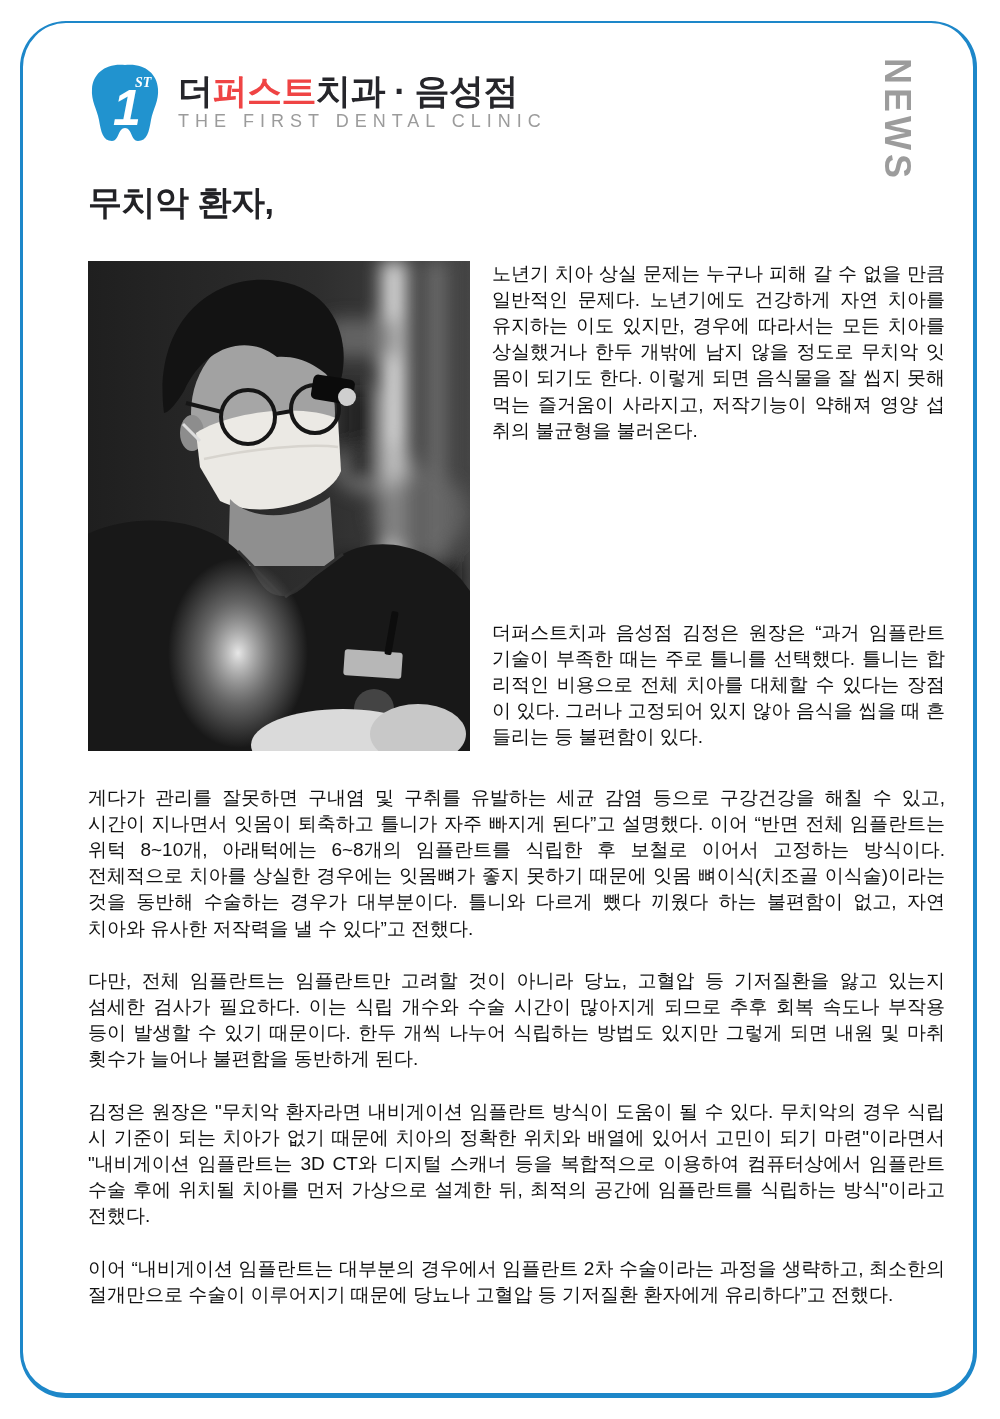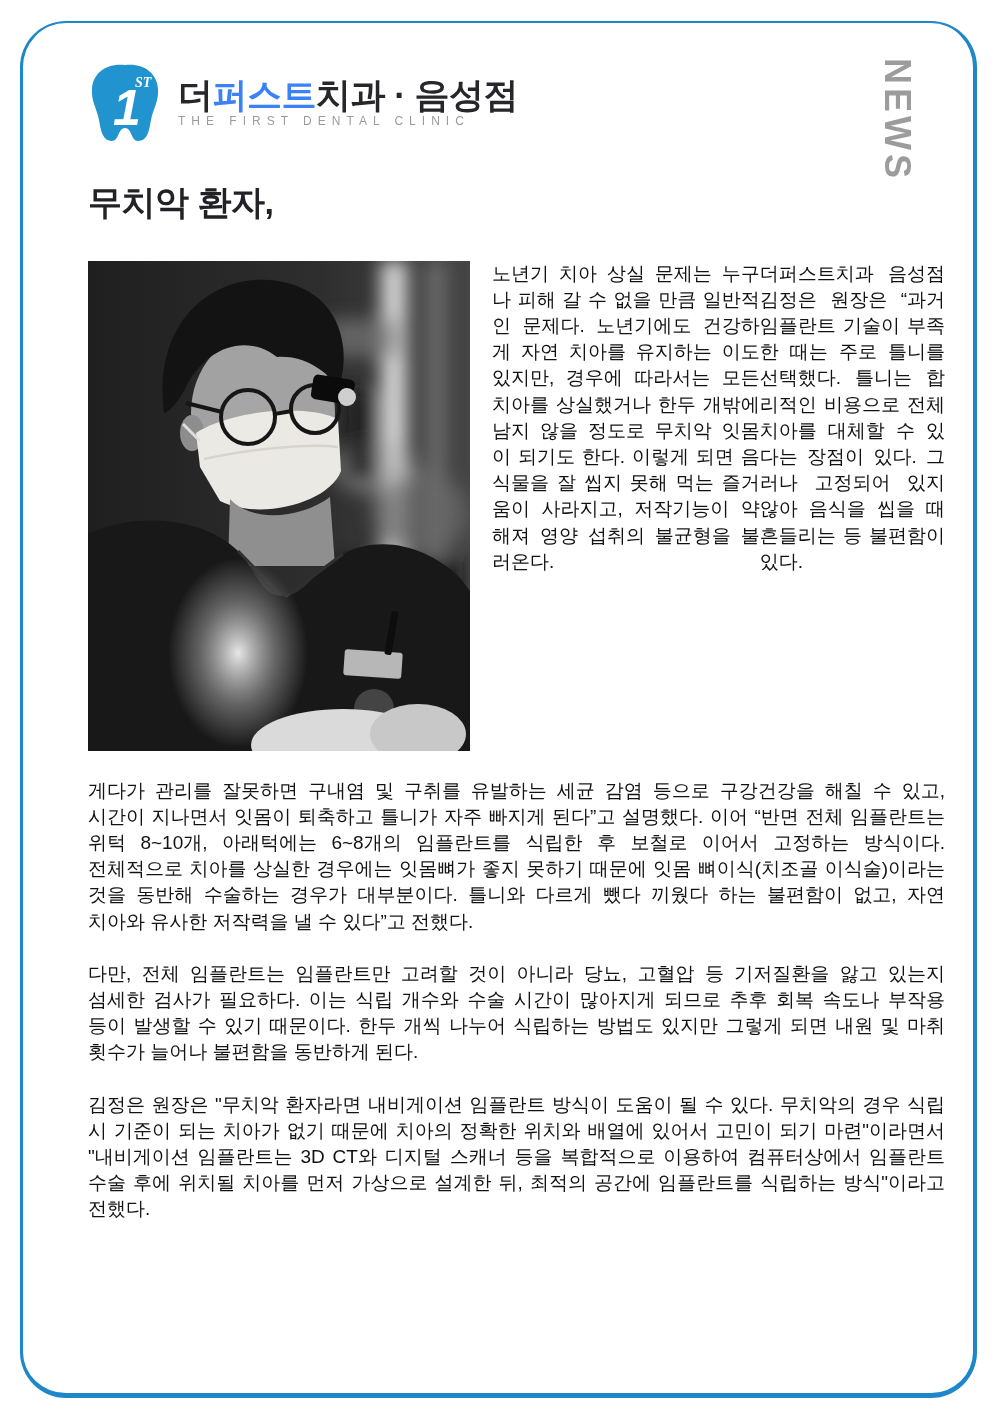--- a/index.html
+++ b/index.html
@@ -27,23 +27,23 @@
     width: 857px;
   }
   
   .logo-row { display: flex; align-items: center; gap: 16px; height: 80px; }
   .tooth-wrap { width: 74px; height: 80px; flex: none; }
   .brand-text { display: flex; flex-direction: column; }
   .brand-name {
     font-size: 35px; font-weight: 700; letter-spacing: -0.5px;
     color: #26262b; line-height: 1.1; white-space: nowrap;
   }
-  .brand-name .hl { color: #3b82f6; }
+  .brand-name .hl { color: #ef4444; }
   .brand-tagline {
-    margin-top: 0; font-size: 12px; font-weight: 500;
+    margin-top: 0; font-size: 18px; font-weight: 500;
     letter-spacing: 6px; color: #9b9b9b; white-space: nowrap;
   }
   .news-vertical {
     position: absolute;
     left: 876px; top: 58px;
     writing-mode: vertical-rl;
     font-size: 36px; font-weight: 700;
     color: #9c9c9c; letter-spacing: 4px;
     user-select: none;
   }
@@ -56,32 +56,32 @@
     color: #222226;
   }
   h1.headline span { display: block; }
   
   .article-top { display: flex; gap: 22px; margin-top: 34px; }
   .photo {
     width: 382px; height: 490px; flex: none;
     overflow: hidden; background: #2b2b2b;
   }
   .side-col {
-    flex: 1; display: flex; flex-direction: row;
+    flex: 1; display: flex; flex-direction: column;
     justify-content: space-between;
   }
   p.body-text {
     margin: 0;
     font-size: 19px; line-height: 26.2px;
     text-align: justify;
     color: #121212;
     word-break: keep-all;
   }
   .side-col p.body-text { word-break: normal; }
-  .article-bottom { margin-top: 27px; }
+  .article-bottom { margin-top: 34px; }
   .article-bottom p.body-text + p.body-text { margin-top: 26px; }
 </style>
 </head>
 <body>
 
 <div class="frame"></div>
 
 <div class="news-vertical">NEWS</div>
 
 <div class="content">
@@ -172,15 +172,16 @@
     <div class="side-col">
       <p class="body-text">노년기 치아 상실 문제는 누구나 피해 갈 수 없을 만큼 일반적인 문제다. 노년기에도 건강하게 자연 치아를 유지하는 이도 있지만, 경우에 따라서는 모든 치아를 상실했거나 한두 개밖에 남지 않을 정도로 무치악 잇몸이 되기도 한다. 이렇게 되면 음식물을 잘 씹지 못해 먹는 즐거움이 사라지고, 저작기능이 약해져 영양 섭취의 불균형을 불러온다.</p>
       <p class="body-text">더퍼스트치과 음성점 김정은 원장은 “과거 임플란트 기술이 부족한 때는 주로 틀니를 선택했다. 틀니는 합리적인 비용으로 전체 치아를 대체할 수 있다는 장점이 있다. 그러나 고정되어 있지 않아 음식을 씹을 때 흔들리는 등 불편함이 있다.</p>
     </div>
   </div>
 
   <div class="article-bottom">
     <p class="body-text">게다가 관리를 잘못하면 구내염 및 구취를 유발하는 세균 감염 등으로 구강건강을 해칠 수 있고, 시간이 지나면서 잇몸이 퇴축하고 틀니가 자주 빠지게 된다”고 설명했다. 이어 “반면 전체 임플란트는 위턱 8~10개, 아래턱에는 6~8개의 임플란트를 식립한 후 보철로 이어서 고정하는 방식이다. 전체적으로 치아를 상실한 경우에는 잇몸뼈가 좋지 못하기 때문에 잇몸 뼈이식(치조골 이식술)이라는 것을 동반해 수술하는 경우가 대부분이다. 틀니와 다르게 뺐다 끼웠다 하는 불편함이 없고, 자연 치아와 유사한 저작력을 낼 수 있다”고 전했다.</p>
     <p class="body-text">다만, 전체 임플란트는 임플란트만 고려할 것이 아니라 당뇨, 고혈압 등 기저질환을 앓고 있는지 섬세한 검사가 필요하다. 이는 식립 개수와 수술 시간이 많아지게 되므로 추후 회복 속도나 부작용 등이 발생할 수 있기 때문이다. 한두 개씩 나누어 식립하는 방법도 있지만 그렇게 되면 내원 및 마취 횟수가 늘어나 불편함을 동반하게 된다.</p>
     <p class="body-text">김정은 원장은 "무치악 환자라면 내비게이션 임플란트 방식이 도움이 될 수 있다. 무치악의 경우 식립 시 기준이 되는 치아가 없기 때문에 치아의 정확한 위치와 배열에 있어서 고민이 되기 마련"이라면서 "내비게이션 임플란트는 3D CT와 디지털 스캐너 등을 복합적으로 이용하여 컴퓨터상에서 임플란트 수술 후에 위치될 치아를 먼저 가상으로 설계한 뒤, 최적의 공간에 임플란트를 식립하는 방식"이라고 전했다.</p>
+    <p class="body-text">이어 “내비게이션 임플란트는 대부분의 경우에서 임플란트 2차 수술이라는 과정을 생략하고, 최소한의 절개만으로 수술이 이루어지기 때문에 당뇨나 고혈압 등 기저질환 환자에게 유리하다”고 전했다.</p>
   </div>
 
 </div>
 
 </body></html>

